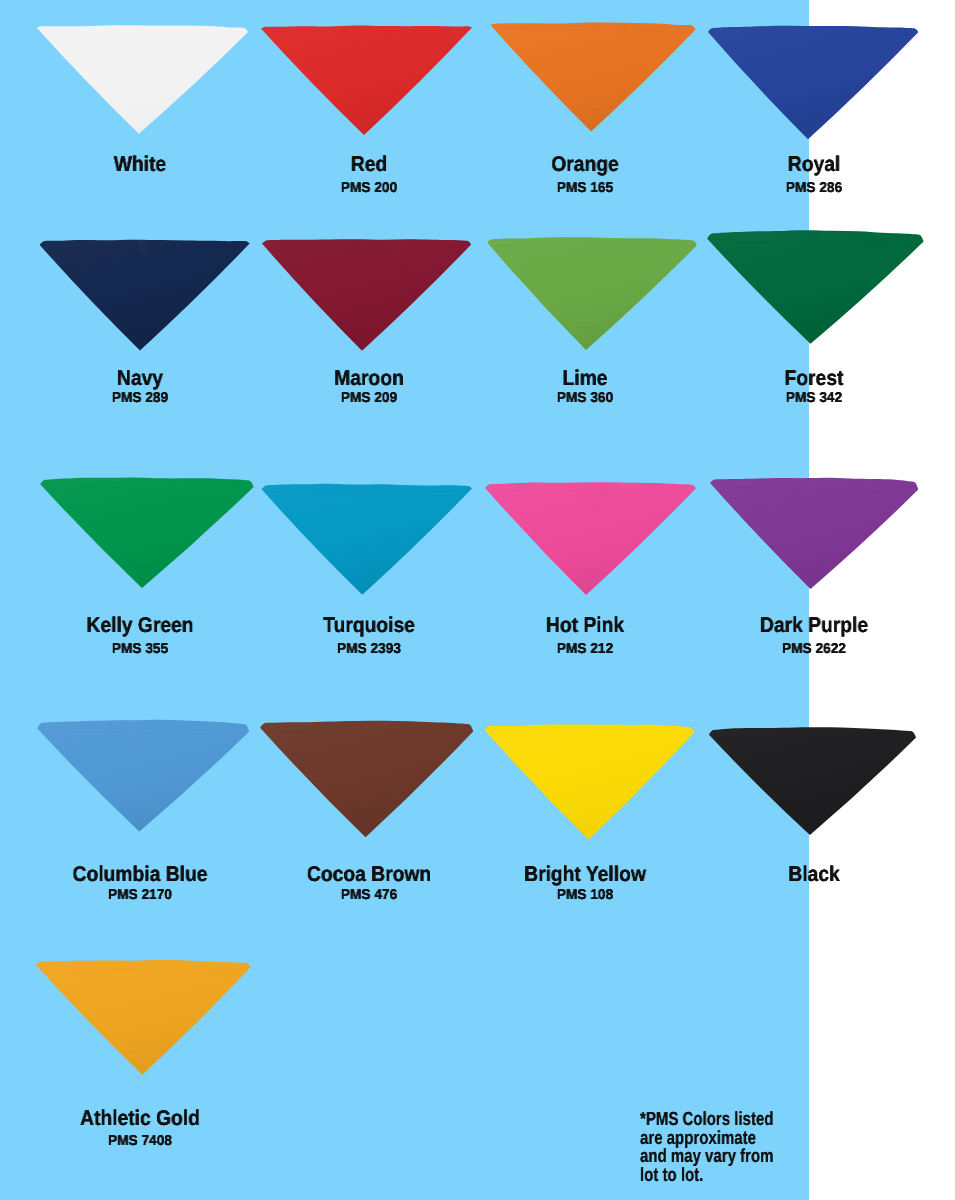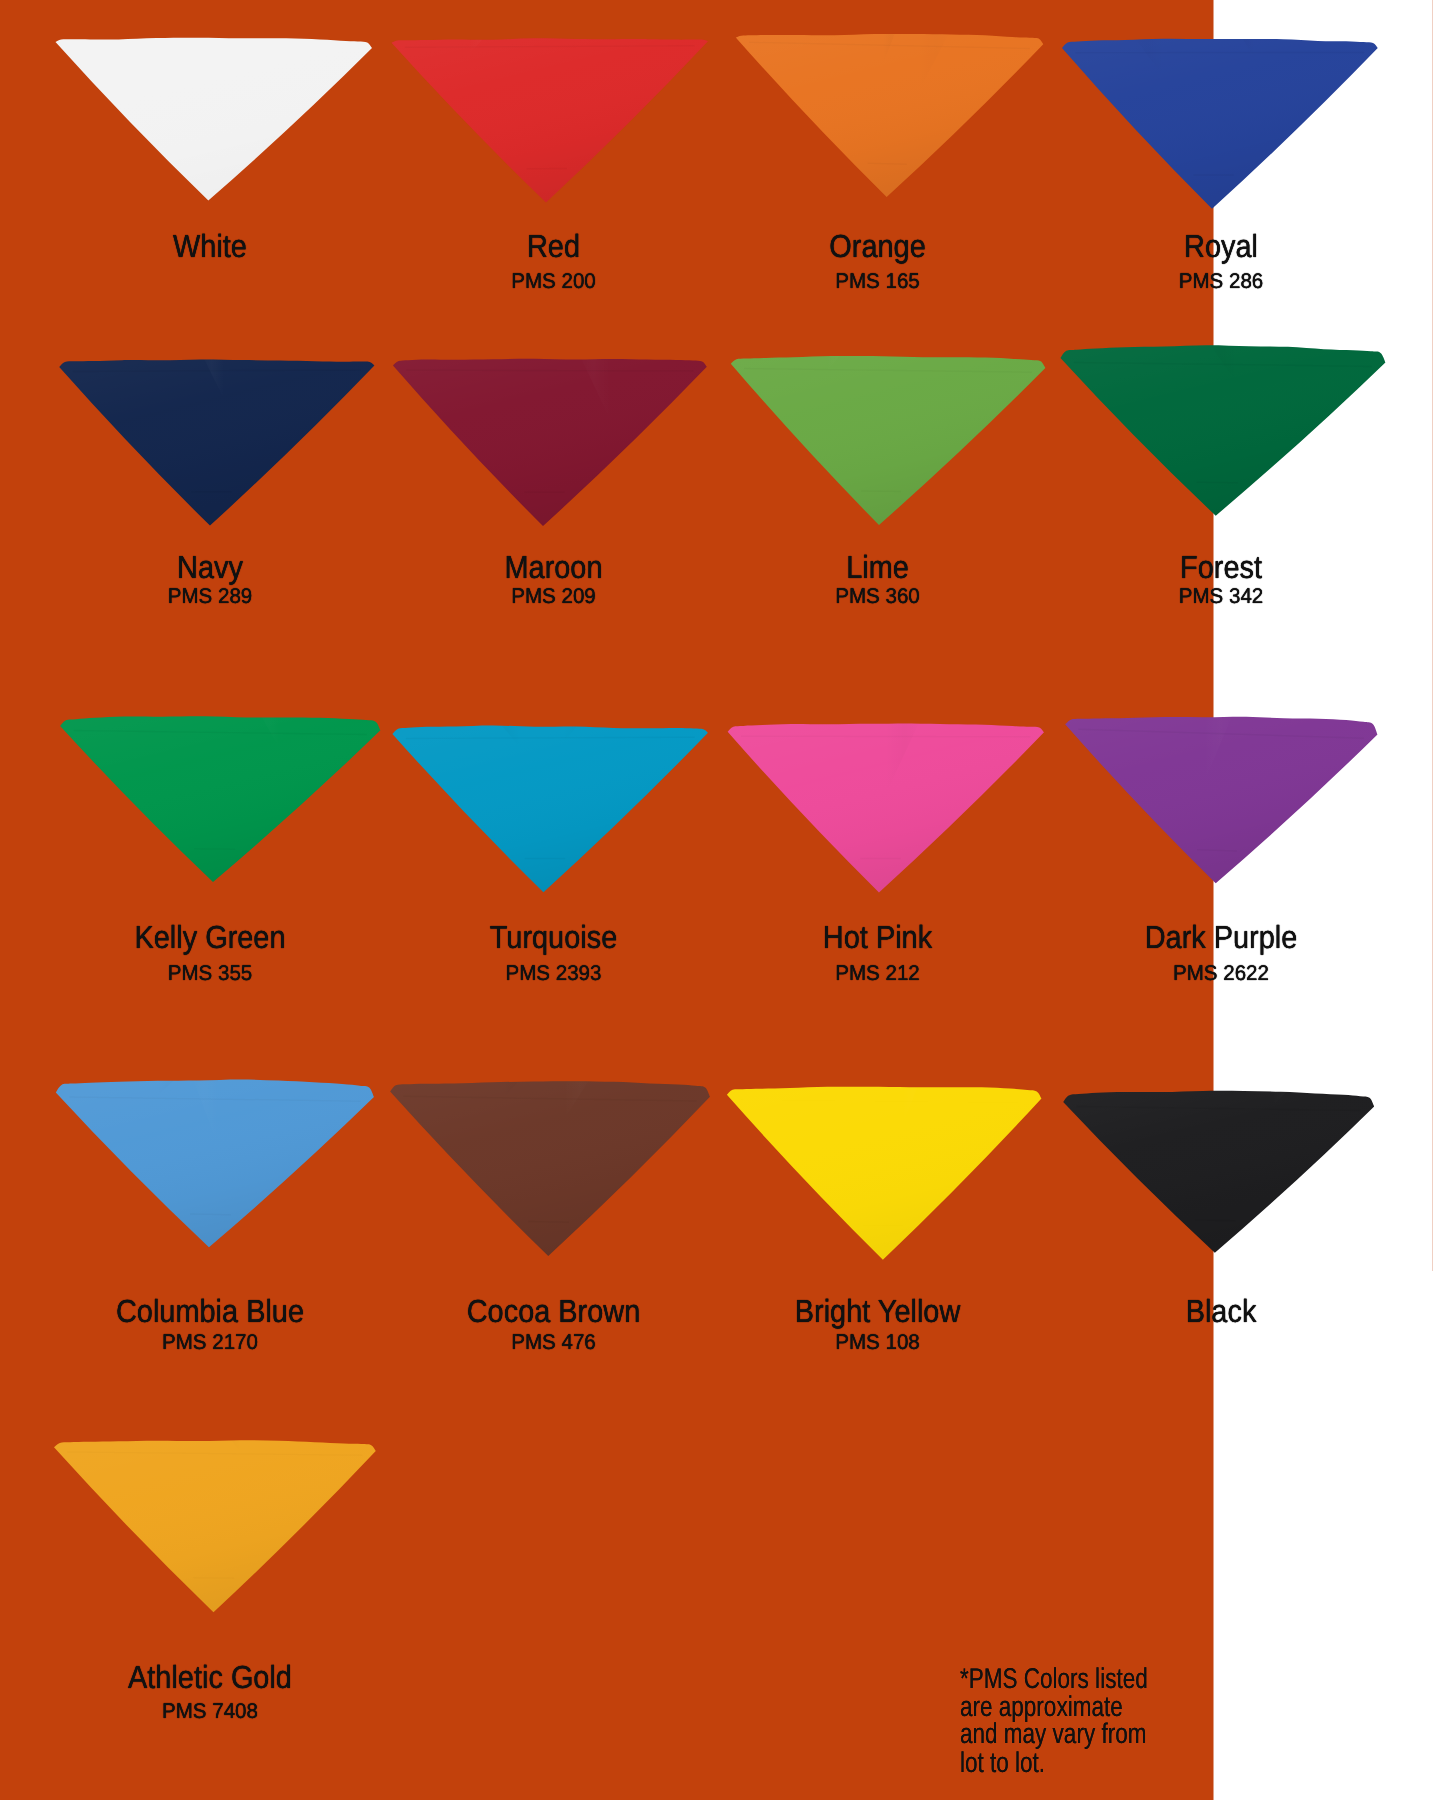--- a/index.html
+++ b/index.html
@@ -1,21 +1,21 @@
 <!DOCTYPE html>
 <html><head>
 <meta charset="utf-8">
 <title>Bandana Color Chart</title>
 <style>
   html,body{margin:0;padding:0;background:#ffffff;}
   body{width:955px;height:1200px;overflow:hidden;
        font-family:"Liberation Sans",sans-serif;
        -webkit-font-smoothing:antialiased;
        text-rendering:geometricPrecision;}
-  #sheet{position:relative;width:809px;height:1200px;background:#c2410c;}
+  #sheet{position:relative;width:809px;height:1200px;background:#7dd3fc;font-weight:bold;}
   svg.art{position:absolute;left:0;top:0;width:955px;height:1200px;}
   .lbl{position:absolute;color:#111111;white-space:nowrap;line-height:0;
        will-change:transform;text-shadow:0 0 0.55px #111111, 0 0 0.55px #111111;}
   .lbl-name{font-size:21.3px;transform:translate(-50%,0) scaleX(0.905);}
   .lbl-pms{font-size:14.2px;transform:translate(-50%,0) scaleX(0.965);}
   .note{position:absolute;left:640px;top:1111.2px;font-size:19px;color:#111111;line-height:18.5px;text-shadow:0 0 0.5px #111111;
         transform:scaleX(0.79);transform-origin:0 0;will-change:transform;}
 </style>
 </head>
 <body>

